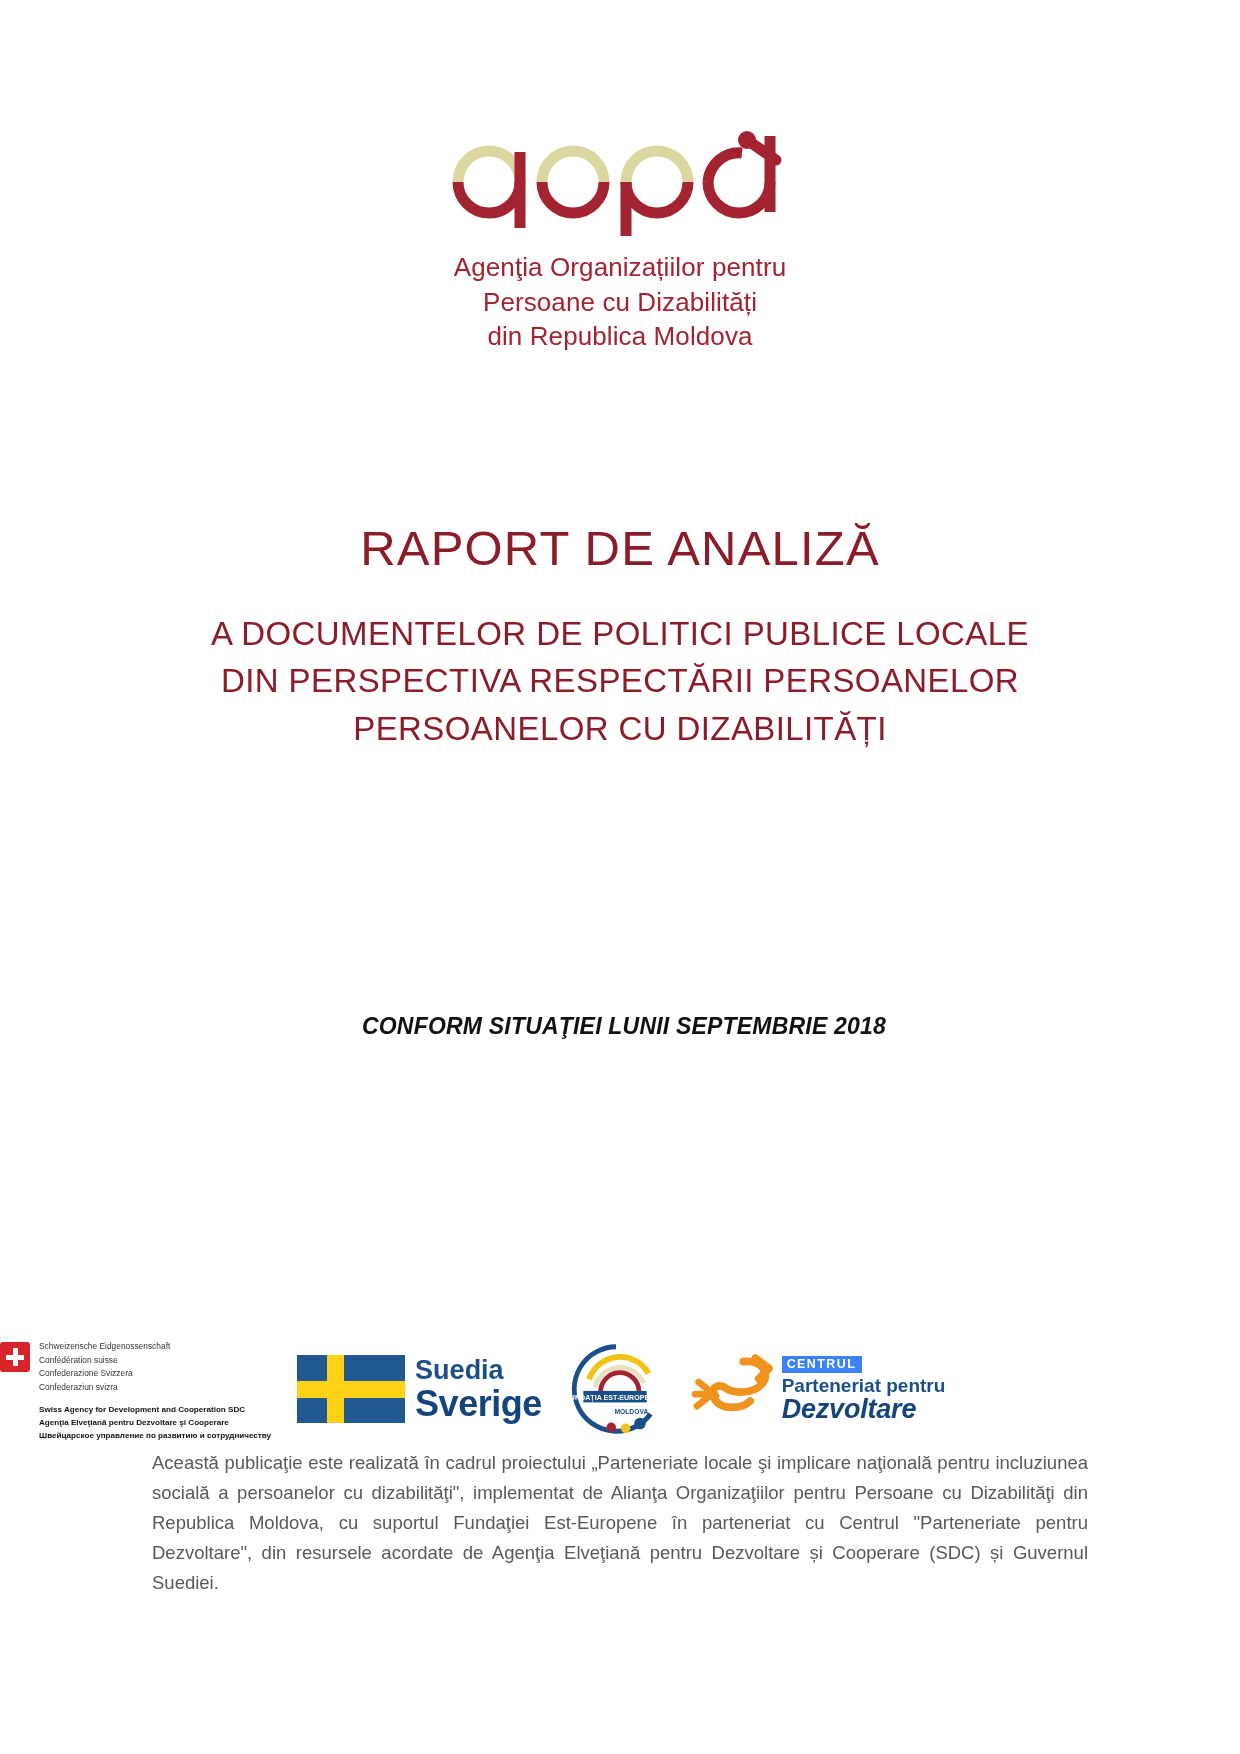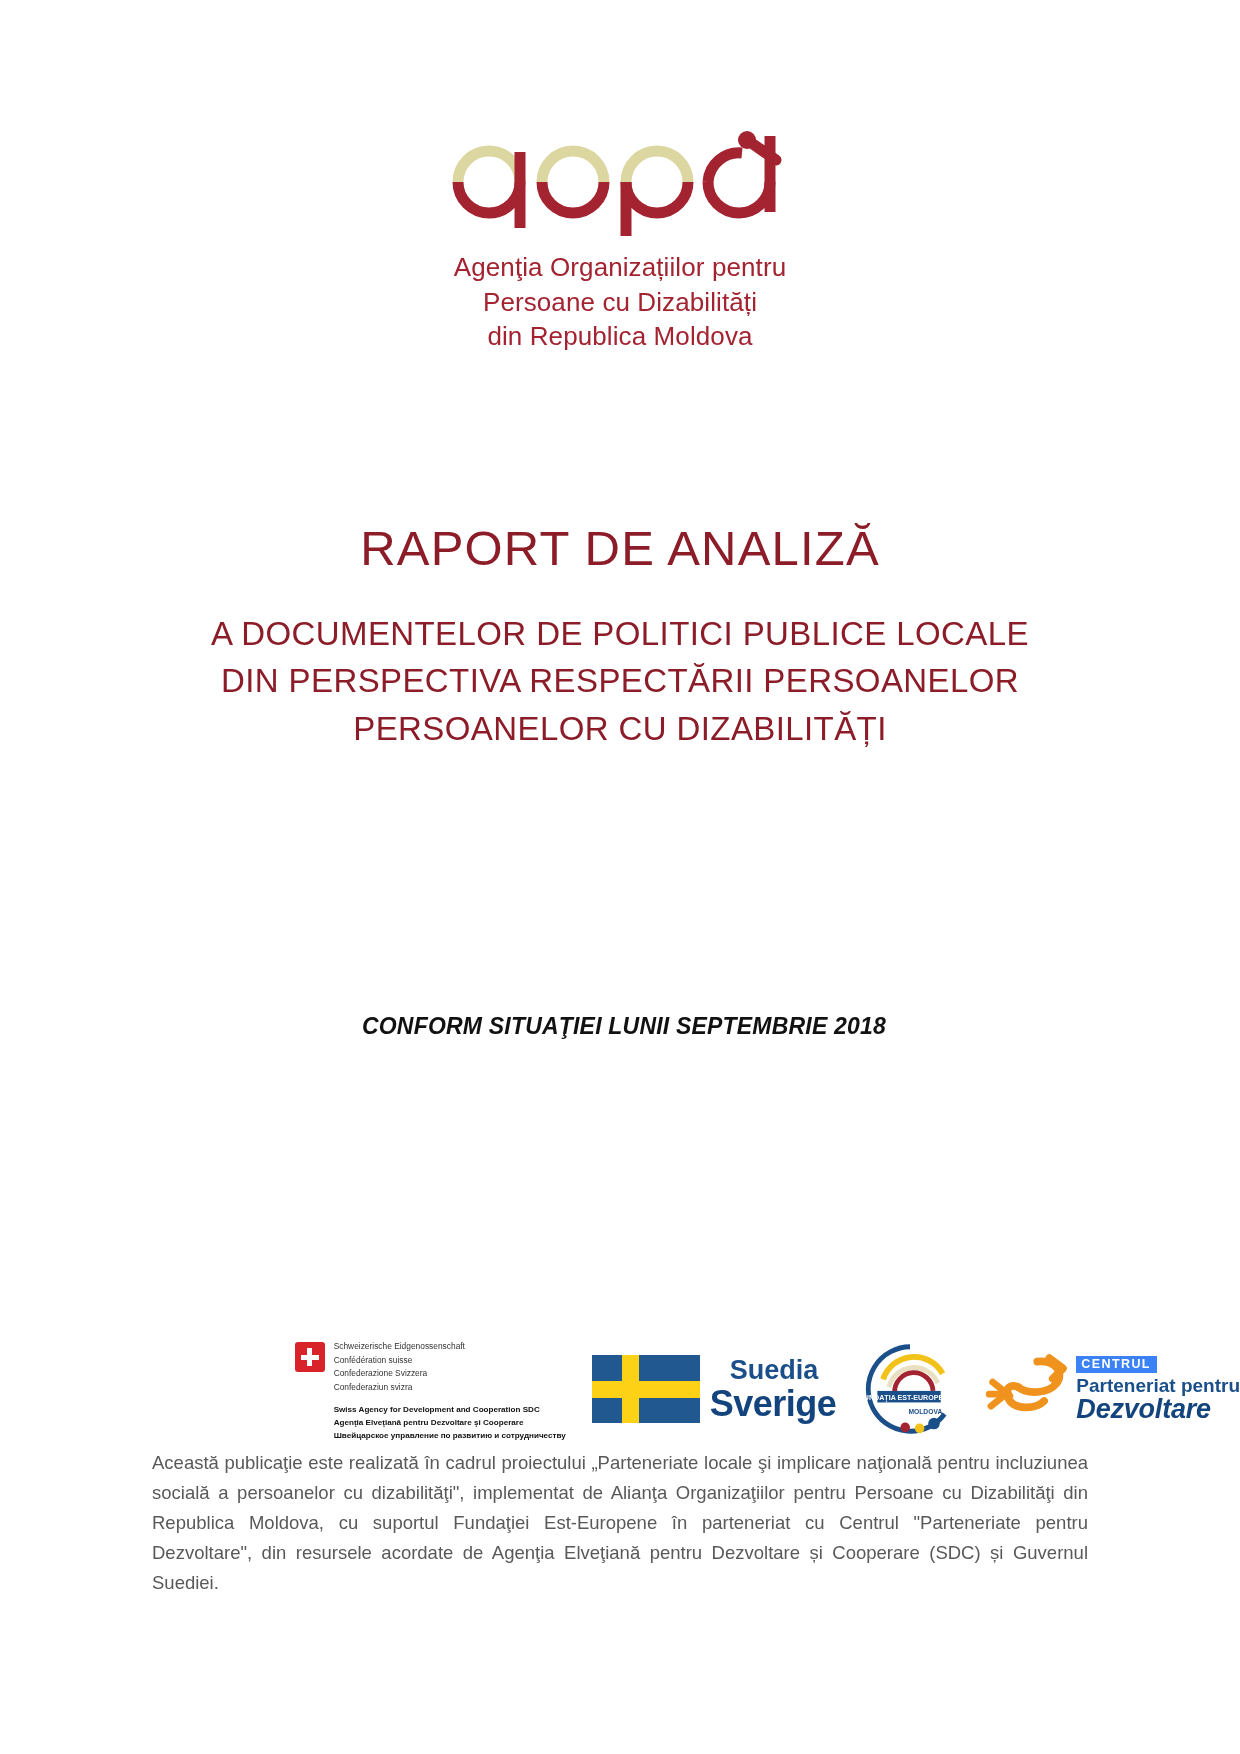--- a/index.html
+++ b/index.html
@@ -86,21 +86,21 @@
 
   
   .donor-strip {
     position: absolute;
     top: 1333px;
     left: 0;
     width: 100%;
     height: 112px;
     display: flex;
     align-items: center;
-    justify-content: flex-end;
+    justify-content: flex-start;
     gap: 26px;
   }
   .donor {
     display: flex;
     align-items: center;
   }
 
   
   .sdc { align-items: flex-start; gap: 9px; padding-top: 4px;}
   .swiss-cross {
@@ -134,21 +134,21 @@
     content: ""; position: absolute;
     left: 30px; top: 0; width: 17px; height: 100%;
     background: #fcd116;
   }
   .se-flag::after {
     content: ""; position: absolute;
     top: 26px; left: 0; height: 17px; width: 100%;
     background: #fcd116;
   }
   .se-words { color: #1b4f8a; line-height: 1; }
-  .se-top { font-size: 27px; font-weight: 600; color: #1b4f8a; margin-left: 20px; }
+  .se-top { font-size: 27px; font-weight: 600; color: #1b4f8a; }
   .se-bot { font-size: 36px; font-weight: bold; color: #14447e; margin-top: 2px; letter-spacing: -0.5px;}
 
   
   .fee-mark { width: 96px; height: 96px; flex: 0 0 auto; }
 
   
   .cpd { gap: 6px; }
   .cpd-mark { width: 86px; height: 72px; flex: 0 0 auto; }
   .cpd-words { line-height: 1; }
   .cpd-badge {

